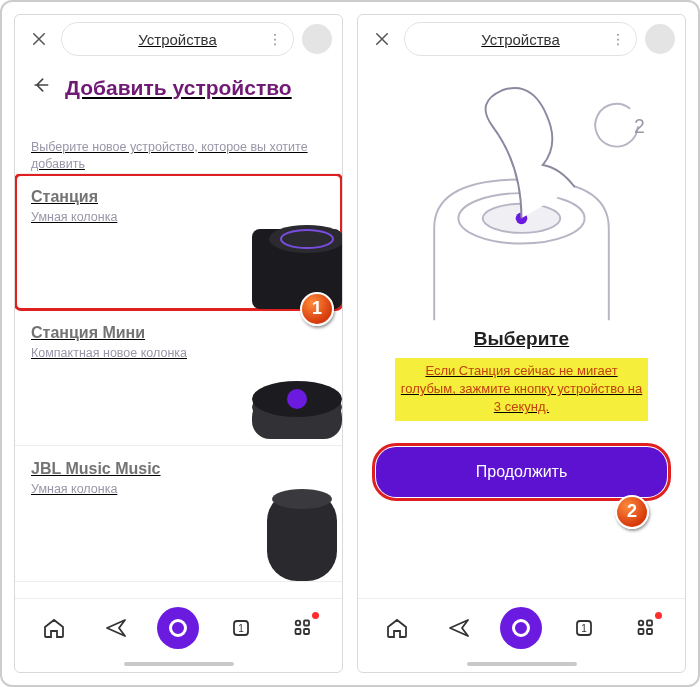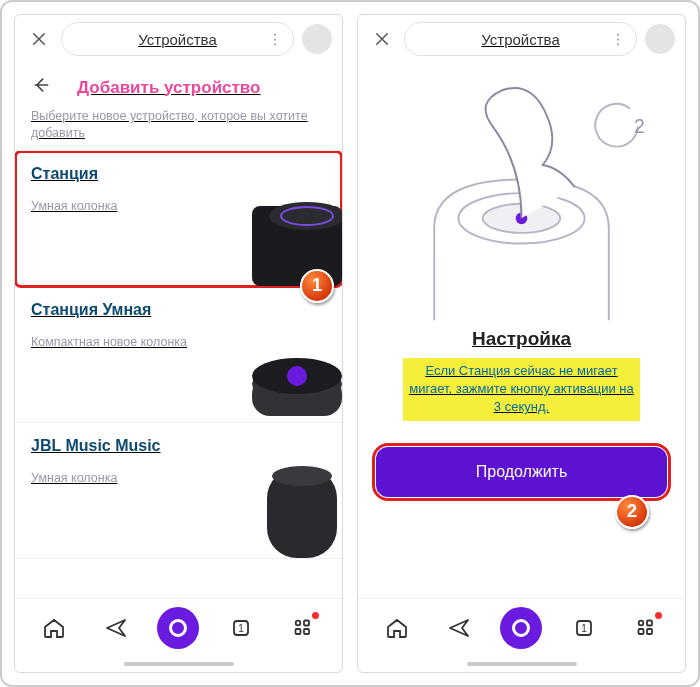--- a/index.html
+++ b/index.html
@@ -48,39 +48,40 @@
     color: #888; font-size: 14px; letter-spacing: -1px;
   }
   .topbar .avatar {
     width: 30px; height: 30px; border-radius: 50%;
     background: #e4e4e4;
   }
   
   .subhead {
     display: flex; align-items: center;
     padding: 12px 16px 8px;
-    gap: 26px;
-    font-size: 17px; font-weight: 600; color: #ec4899;
+    gap: 14px;
+    font-size: 21px; font-weight: 600; color: #701a75;
   }
   .subhead .back { font-size: 20px; color: #444; }
   .instr {
-    padding: 0 16px 8px;
+    padding: 0 16px 0;
     font-size: 12.5px; color: #9a96a8;
     line-height: 1.35;
+    margin-top: 31px;
   }
   
   .list { flex: 1; overflow: hidden; border-top: 1px solid #eee; }
   .card {
     border-bottom: 1px solid #eee;
     padding: 14px 16px 0 16px;
     position: relative;
     height: 136px;
   }
-  .card .title { font-size: 16px; font-weight: 600; color: #0c4a6e; }
-  .card .sub { font-size: 12.5px; color: #9a96a8; margin-top: 16px; }
+  .card .title { font-size: 16px; font-weight: 600; color: #737373; }
+  .card .sub { font-size: 12.5px; color: #9a96a8; margin-top: 4px; }
   .card .thumb {
     position: absolute; right: 0; bottom: 0;
     width: 130px; height: 100px;
   }
   .card.sel {
     outline: 3px solid #e02020;
     outline-offset: -2px;
     border-radius: 6px;
   }
   
@@ -99,31 +100,31 @@
     flex: 1;
     display: flex; flex-direction: column; align-items: center;
     padding: 6px 18px 0;
     position: relative;
   }
   .illus { width: 100%; height: 255px; }
   .setup-title { font-size: 19px; font-weight: 600; margin-top: 4px; color:#222;}
   .hint {
     background: #f5ee3a;
     text-align: center;
-    font-size: 13px; color: #0369a1;
+    font-size: 13px; color: #c2410c;
     line-height: 1.4;
     padding: 4px 6px;
     margin-top: 8px;
   }
   .cta-wrap { width: 100%; margin-top: 26px; position: relative; }
   .cta {
     width: 100%; height: 50px;
     background: #5d12d2;
     color: #fff; font-size: 16px; font-weight: 500;
-    border: none; border-radius: 12px;
+    border: none; border-radius: 20px;
     outline: 3px solid #e02020; outline-offset: 1px;
   }
   
   .nav {
     height: 58px;
     border-top: 1px solid #eee;
     display: flex; align-items: center; justify-content: space-around;
     padding: 0 8px;
   }
   .nav .item { width: 40px; height: 40px; display:flex; align-items:center; justify-content:center; position:relative;}
@@ -174,21 +175,21 @@
       <div class="title">Станция</div>
       <div class="sub">Умная колонка</div>
       <svg class="thumb" viewBox="0 0 130 100">
         <rect x="40" y="20" width="90" height="80" rx="8" fill="#1b1b1f"></rect>
         <ellipse cx="95" cy="30" rx="38" ry="14" fill="#2a2a30"></ellipse>
         <ellipse cx="95" cy="30" rx="26" ry="9" fill="none" stroke="#7a4de0" stroke-width="2"></ellipse>
       </svg>
     </div>
 
     <div class="card" style="position:relative;">
-      <div class="title">Станция Умная</div>
+      <div class="title">Станция Мини</div>
       <div class="sub">Компактная новое колонка</div>
       <svg class="thumb" viewBox="0 0 130 100">
         <ellipse cx="85" cy="62" rx="45" ry="18" fill="#323236"></ellipse>
         <rect x="40" y="54" width="90" height="40" rx="18" fill="#323236"></rect>
         <ellipse cx="85" cy="54" rx="45" ry="18" fill="#1c1c20"></ellipse>
         <circle cx="85" cy="54" r="10" fill="#6b1be0"></circle>
       </svg>
       <div class="badge" style="top:-18px; right:8px;">
           <span>1</span>
         </div>
@@ -257,24 +258,24 @@
     <svg class="illus" viewBox="0 0 300 255">
       <path d="M270 55 a22 22 0 1 1 -8 -18" fill="none" stroke="#b8b4c4" stroke-width="2"></path>
       <text x="266" y="62" font-size="20" fill="#9a96a8">2</text>
       <path d="M60 255 L60 160 Q60 110 150 110 Q240 110 240 160 L240 255" fill="none" stroke="#b8b4c4" stroke-width="2"></path>
       <ellipse cx="150" cy="150" rx="65" ry="26" fill="#fff" stroke="#b8b4c4" stroke-width="2"></ellipse>
       <ellipse cx="150" cy="150" rx="40" ry="15" fill="#efeff4" stroke="#b8b4c4" stroke-width="2"></ellipse>
       <circle cx="150" cy="150" r="6" fill="#6b1be0"></circle>
       <path d="M150 150 Q150 95 120 55 Q102 30 130 18 Q165 6 180 55 Q186 78 172 95 Q190 98 205 118" fill="#fff" stroke="#8d88a0" stroke-width="2"></path>
     </svg>
 
-    <div class="setup-title">Настройка</div>
+    <div class="setup-title">Выберите</div>
     <div class="hint">
       <span>Если Станция сейчас не мигает</span><br>
-      <span>мигает, зажмите кнопку активации на</span><br>
+      <span>голубым, зажмите кнопку устройство на</span><br>
       <span>3 секунд.</span>
     </div>
 
     <div class="cta-wrap">
       <button class="cta">Продолжить</button>
       <div class="badge" style="right:18px; bottom:-32px;">
           <span>2</span>
         </div>
     </div>
   </div>

